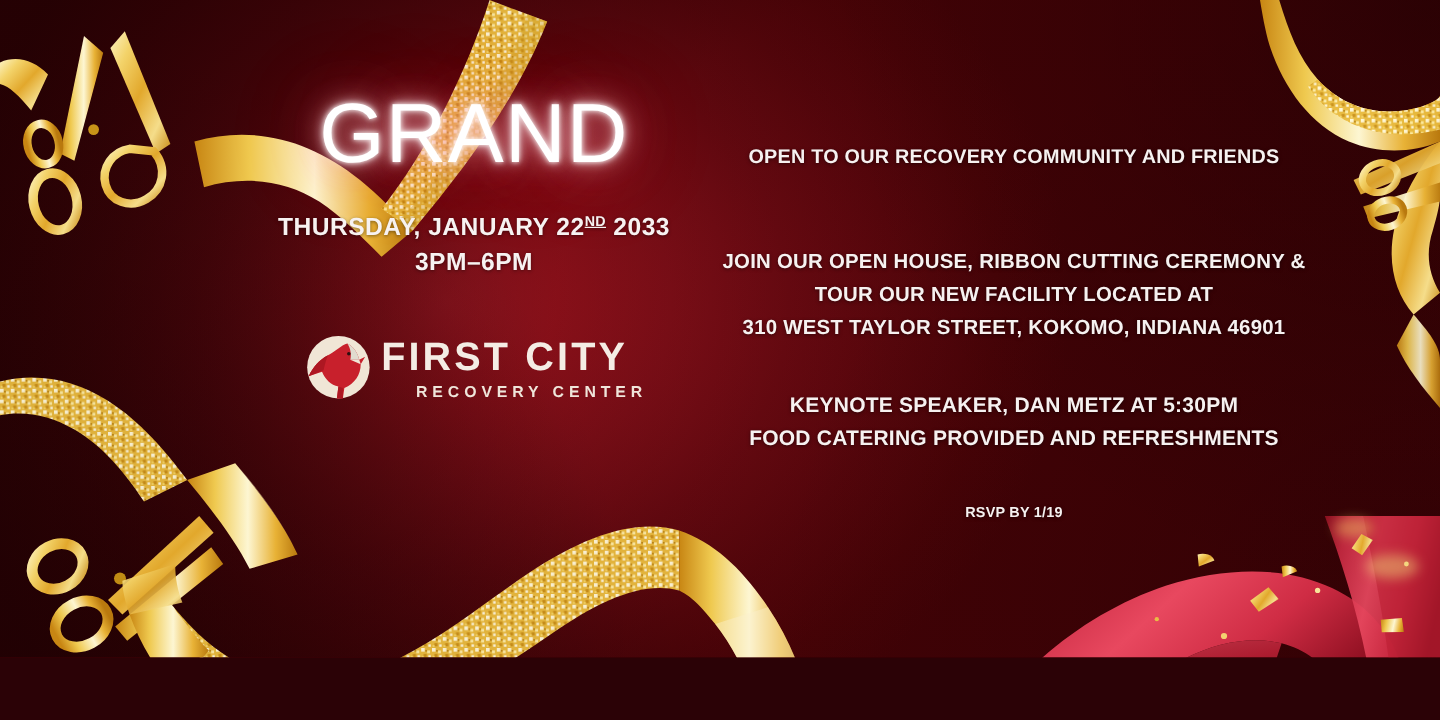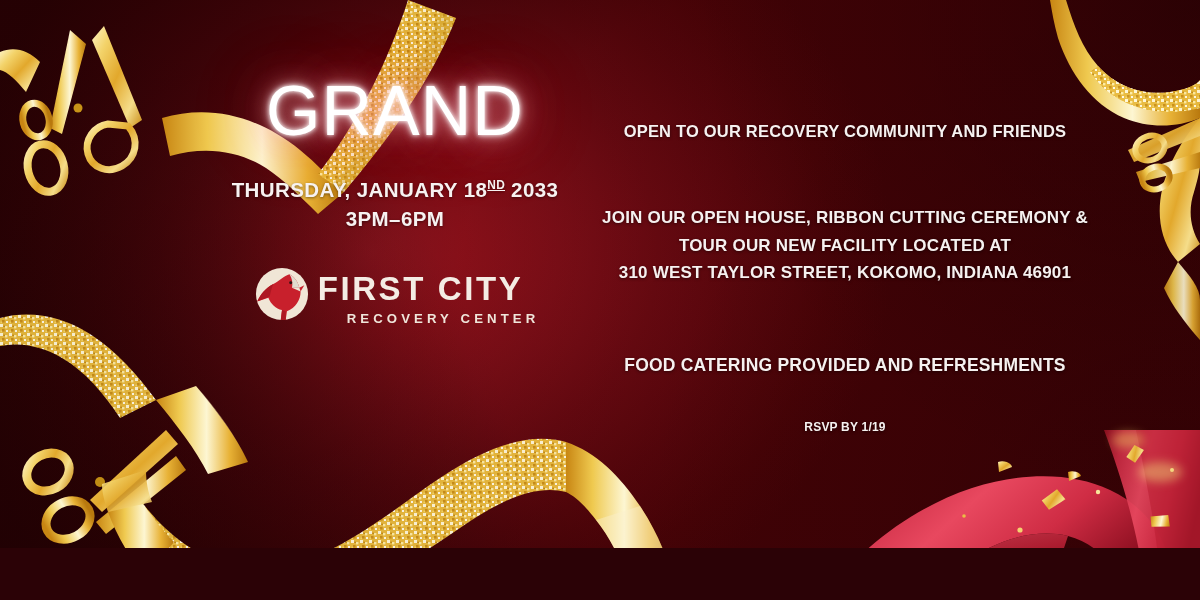--- a/index.html
+++ b/index.html
@@ -99,23 +99,23 @@
   .date-block sup {
     font-size: 0.58em;
     vertical-align: super;
     line-height: 0;
     letter-spacing: 0.3px;
     text-decoration: underline;
   }
 
   
   .logo-lockup {
-    margin-top: 30px;
+    margin-top: 42px;
     display: flex;
-    align-items: flex-end;
+    align-items: center;
     justify-content: center;
     gap: 5px;
   }
   .logo-mark {
     width: 62px;
     height: 62px;
     flex: 0 0 auto;
     display: block;
   }
   .logo-type {
@@ -343,21 +343,21 @@
     </g>
   </svg>
 
   <div class="left-col">
     <h1 class="headline">
       <span>GRAND</span>
     </h1>
 
     <div class="date-block">
       <div>
-        <span>THURSDAY, JANUARY 18</span><sup>ND</sup><span> 2033</span>
+        <span>THURSDAY, JANUARY 22</span><sup>ND</sup><span> 2033</span>
       </div>
       <div>3PM–6PM</div>
     </div>
 
     <div class="logo-lockup">
       <svg class="logo-mark" viewBox="0 0 100 100">
         <circle cx="50" cy="50" r="42" fill="#f0e6d6"></circle>
         <path d="M62,18 C70,22 76,30 78,40 L86,36 L80,46 C80,60 72,72 58,78
                  L56,92 L48,92 L50,76 C40,74 32,66 28,56 L10,62 C16,50 24,40 36,34
                  C44,30 54,20 62,18 Z" fill="#c8202c"></path>
@@ -377,20 +377,20 @@
   <div class="right-col">
     <p class="rc-para rc-intro">OPEN TO OUR RECOVERY COMMUNITY AND FRIENDS</p>
 
     <p class="rc-para rc-details">
       <span>JOIN OUR OPEN HOUSE, RIBBON CUTTING CEREMONY &amp;</span><br>
       <span>TOUR OUR NEW FACILITY LOCATED AT</span><br>
       <span>310 WEST TAYLOR STREET, KOKOMO, INDIANA 46901</span>
     </p>
 
     <p class="rc-para rc-keynote">
-      <br>
+      <span>KEYNOTE SPEAKER, DAN METZ AT 5:30PM</span><br>
       <span>FOOD CATERING PROVIDED AND REFRESHMENTS</span>
     </p>
 
     <p class="rc-para rc-rsvp">RSVP BY 1/19</p>
   </div>
 
 </div>
 
 </body></html>

